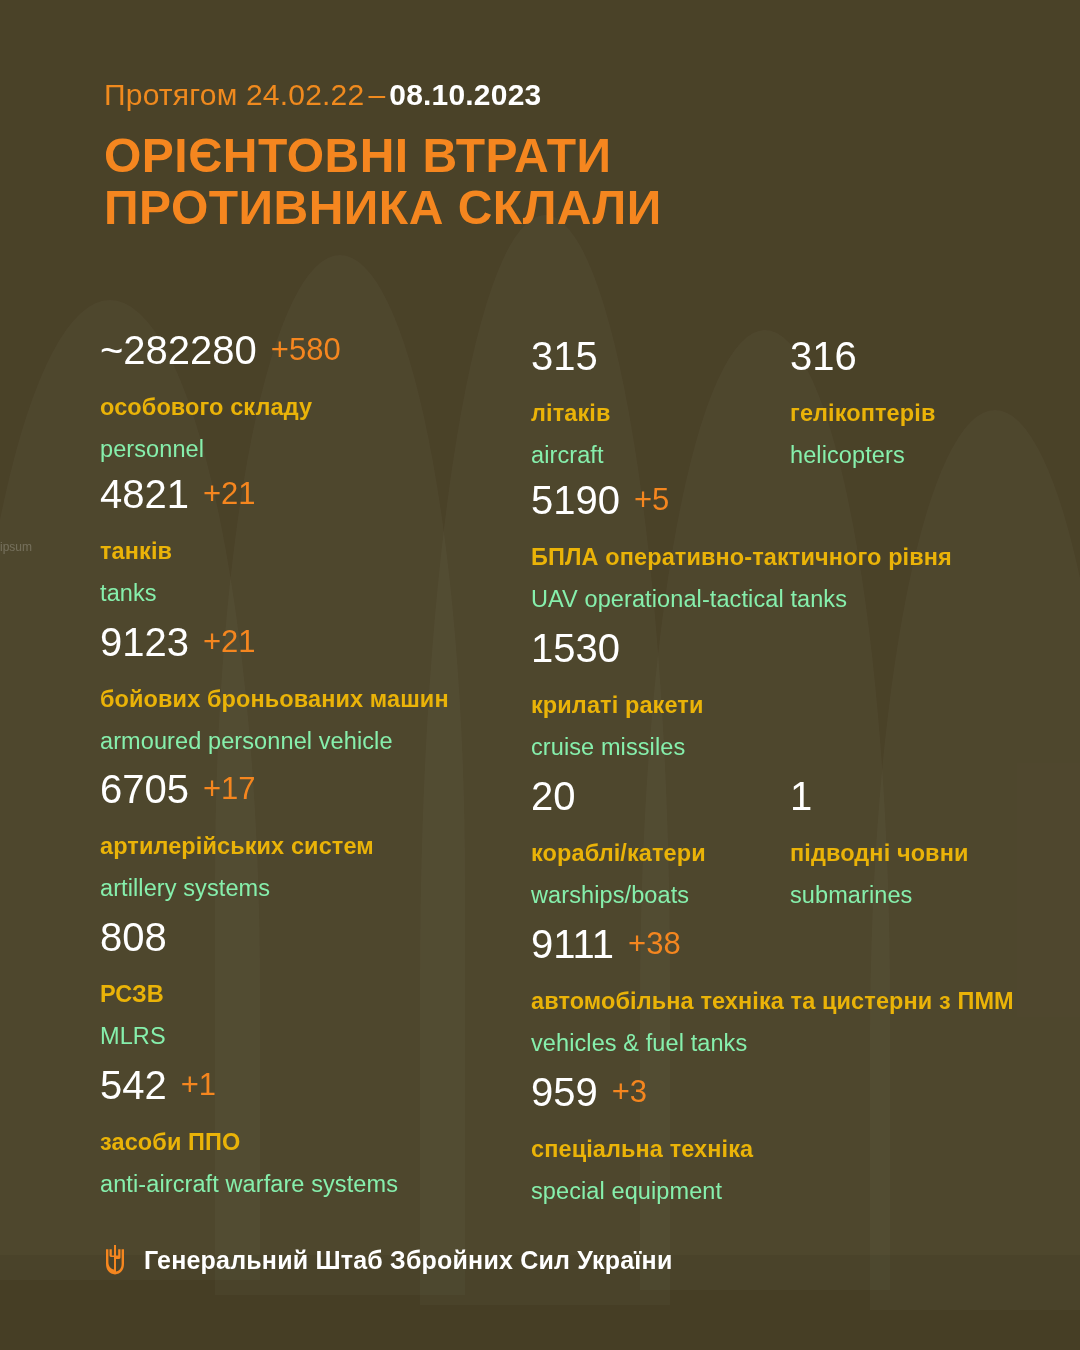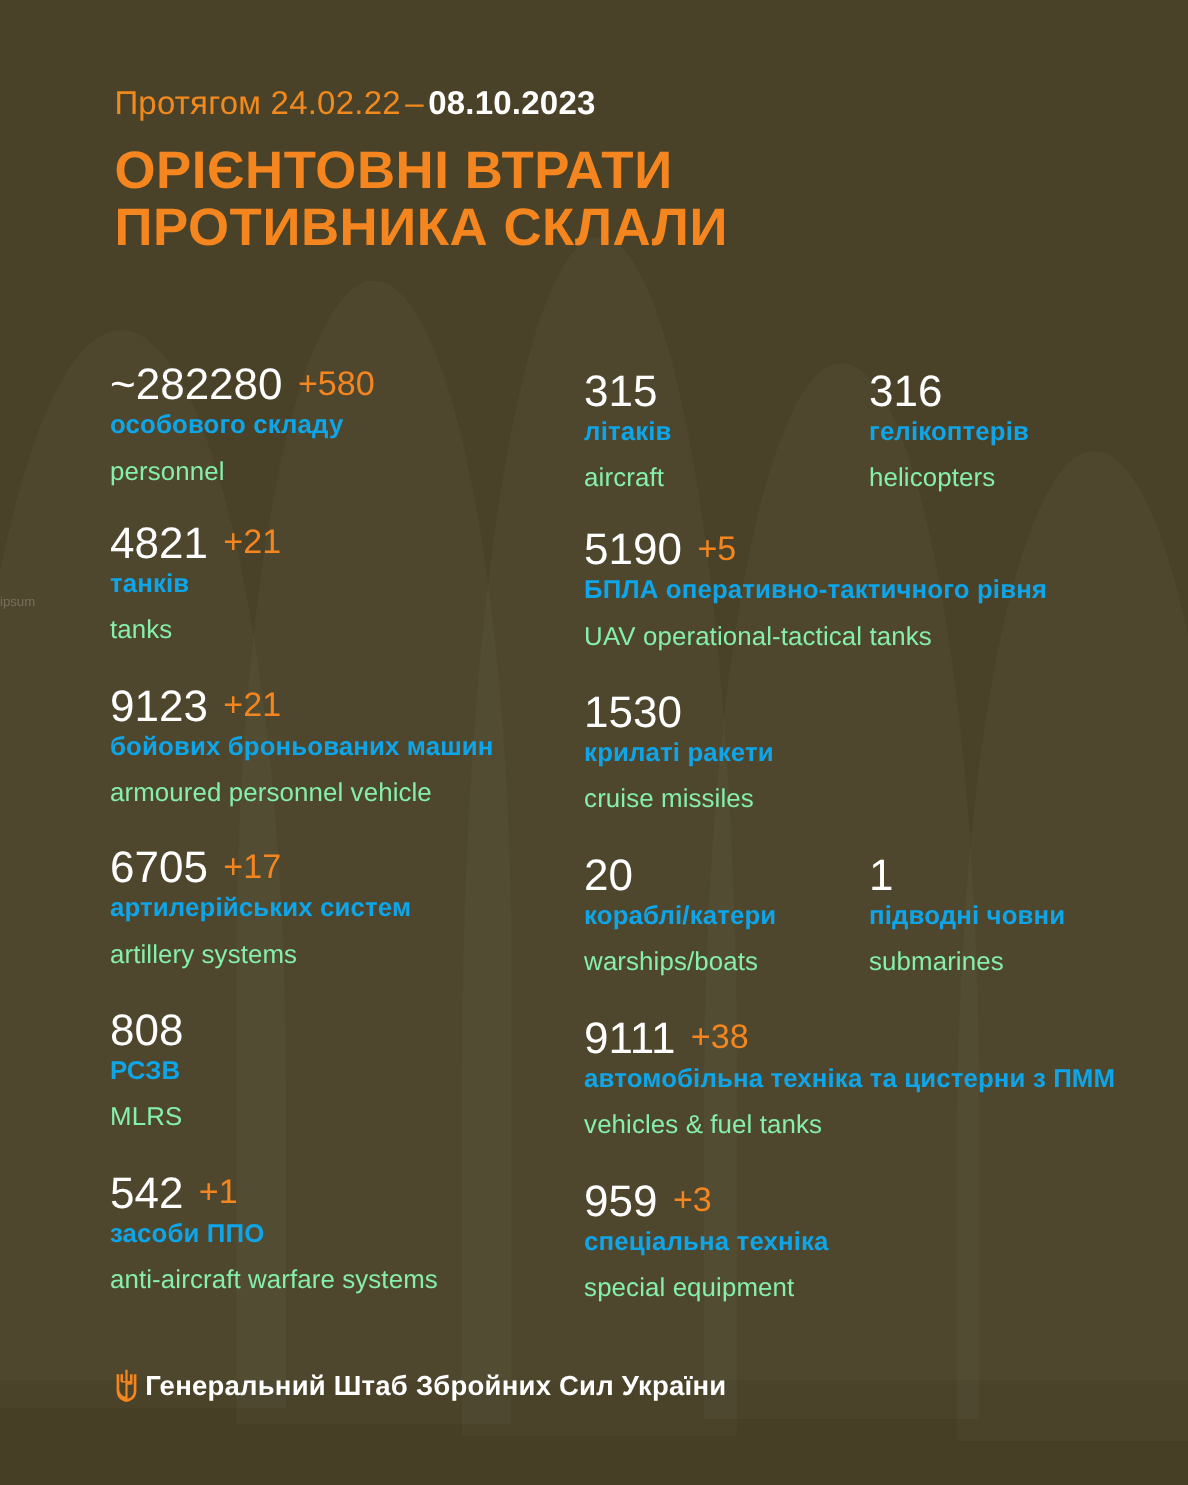--- a/index.html
+++ b/index.html
@@ -100,24 +100,24 @@
   }
   .stat .delta {
     font-size: 31px;
     color: #f5861f;
     font-weight: 400;
     line-height: 1;
     position: relative;
     top: -4px;
   }
   .stat .label-ua {
-    margin-top: 2px;
+    margin-top: 23px;
     font-size: 23.5px;
     font-weight: bold;
-    color: #0ea5e9;
+    color: #eab308;
     white-space: nowrap;
     letter-spacing: 0.1px;
   }
   .stat .label-en {
     margin-top: 15px;
     font-size: 23.5px;
     font-weight: 400;
     color: #86efac;
     white-space: nowrap;
     letter-spacing: 0.1px;
@@ -125,21 +125,21 @@
 
   
   .p { position: absolute; left: 0; }
 
   .footer {
     position: absolute;
     left: 104px;
     top: 1245px;
     display: flex;
     align-items: center;
-    gap: 6px;
+    gap: 18px;
   }
   .trident {
     width: 22px;
     height: 30px;
     color: #f5861f;
     display: block;
   }
   .footer-text {
     font-size: 25px;
     font-weight: bold;

